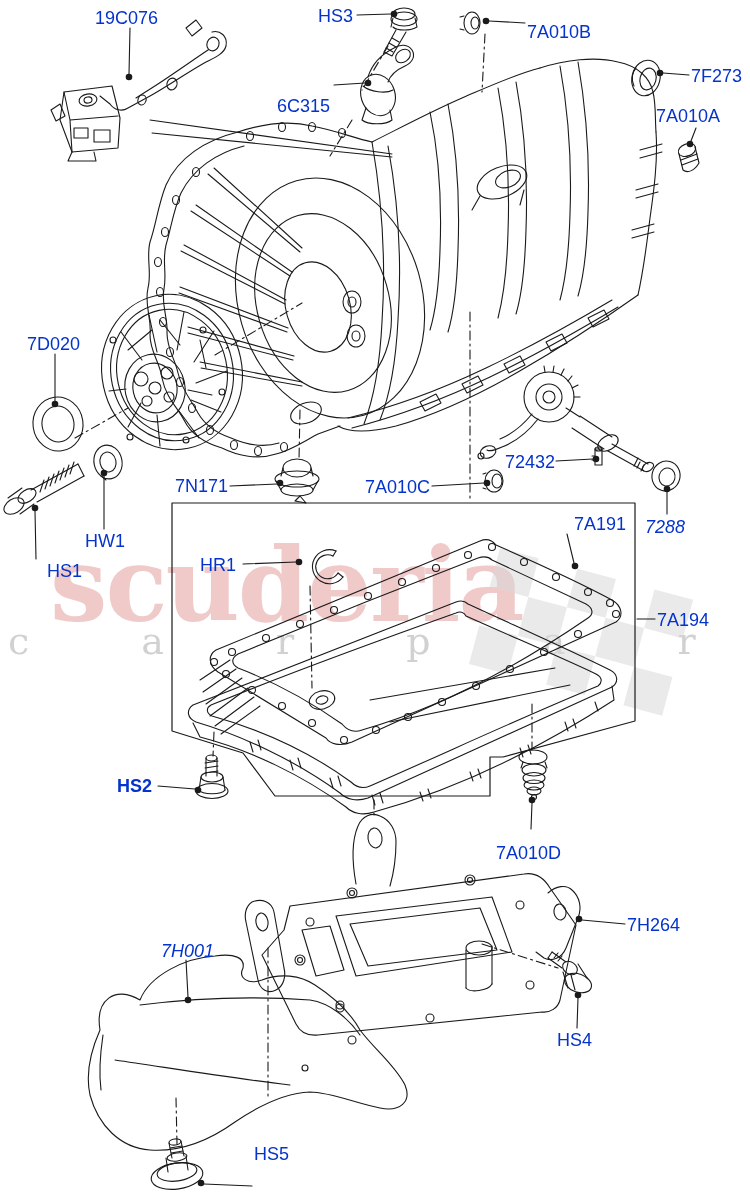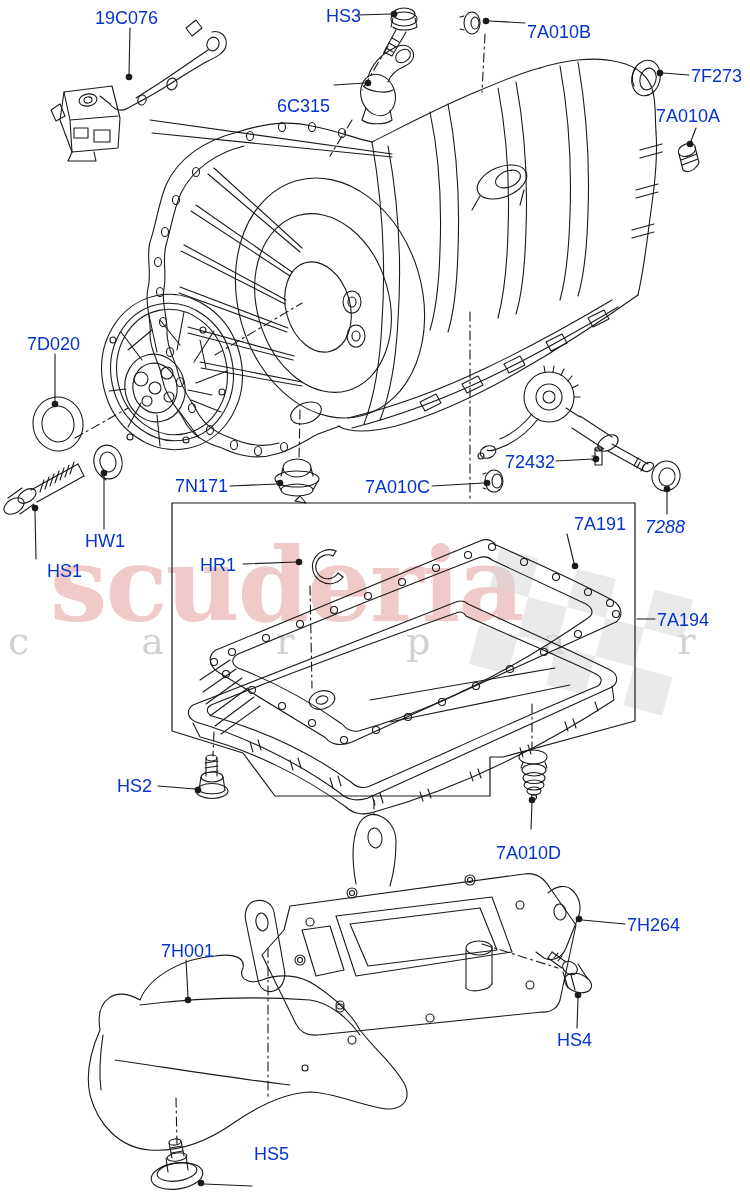--- a/index.html
+++ b/index.html
@@ -494,36 +494,36 @@
           <line x1="577" y1="1028" x2="578" y2="998"></line>
           <circle cx="578" cy="995" r="3.3" fill="#1a1a1a" stroke="none"></circle>
           <line x1="252" y1="1186" x2="204" y2="1184"></line>
           <circle cx="201" cy="1183" r="3.3" fill="#1a1a1a" stroke="none"></circle>
         </g>
     </g>
   </svg>
 
   <div id="labels">
       <div class="part-label" style="left: 95px; top: 8px;">19C076</div>
-      <div class="part-label" style="left: 326px; top: 6px;">HS3</div>
+      <div class="part-label" style="left: 318px; top: 6px;">HS3</div>
       <div class="part-label" style="left: 527px; top: 14px; margin-top: 8px;">7A010B</div>
       <div class="part-label" style="left: 691px; top: 66px;">7F273</div>
       <div class="part-label" style="left: 656px; top: 106px;">7A010A</div>
       <div class="part-label" style="left: 277px; top: 76px; margin-top: 20px;">6C315</div>
       <div class="part-label" style="left: 27px; top: 334px;">7D020</div>
       <div class="part-label" style="left: 175px; top: 476px;">7N171</div>
       <div class="part-label" style="left: 365px; top: 477px;">7A010C</div>
       <div class="part-label" style="left: 505px; top: 452px;">72432</div>
       <div class="part-label" style="left: 645px; top: 517px; font-style: italic;">7288</div>
       <div class="part-label" style="left: 31px; top: 561px; margin-left: 16px;">HS1</div>
       <div class="part-label" style="left: 85px; top: 531px;">HW1</div>
       <div class="part-label" style="left: 200px; top: 555px;">HR1</div>
       <div class="part-label" style="left: 542px; top: 514px; margin-left: 32px;">7A191</div>
       <div class="part-label" style="left: 657px; top: 610px;">7A194</div>
-      <div class="part-label" style="left: 117px; top: 776px;">HS2</div>
+      <div class="part-label" style="left: 117px; top: 776px; font-weight: bold;">HS2</div>
       <div class="part-label" style="left: 496px; top: 831px; margin-top: 12px;">7A010D</div>
-      <div class="part-label" style="left: 161px; top: 941px;">7H001</div>
+      <div class="part-label" style="left: 161px; top: 941px; font-style: italic;">7H001</div>
       <div class="part-label" style="left: 627px; top: 915px;">7H264</div>
       <div class="part-label" style="left: 557px; top: 1030px;">HS4</div>
       <div class="part-label" style="left: 254px; top: 1144px;">HS5</div>
     </div>
 
 </div>
 
 </body></html>

